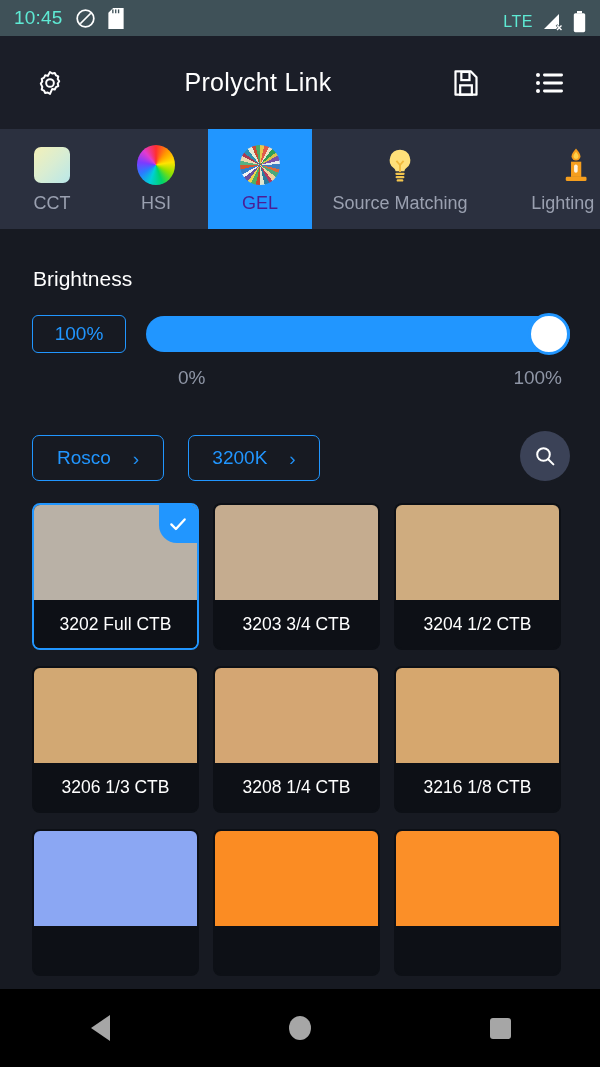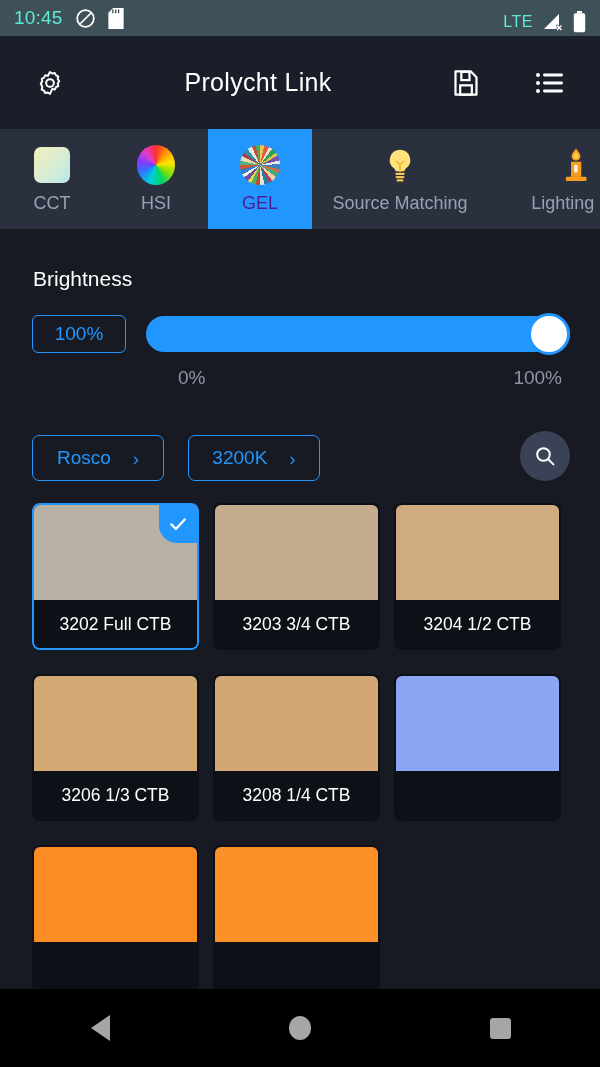--- a/index.html
+++ b/index.html
@@ -100,21 +100,21 @@
     display: flex; align-items: center; justify-content: center; gap: 22px;
     color: #2196ff; font-size: 19px; padding: 0 16px; cursor: pointer; background: transparent;
   }
   .chev { font-size: 19px; line-height: 1; opacity: .95; }
   .search-btn {
     margin-left: auto; width: 50px; height: 50px; border-radius: 50%;
     background: #3b4257; display: flex; align-items: center; justify-content: center; cursor: pointer;
   }
 
   
-  .grid { padding: 22px 30px 0 32px; display: flex; flex-wrap: wrap; gap: 24px 14px; }
+  .grid { padding: 22px 30px 0 32px; display: flex; flex-wrap: wrap; gap: 16px 14px; }
   .card {
     width: 167px; border-radius: 8px; overflow: hidden; background: #0d1016;
     cursor: pointer; position: relative; border: 2px solid transparent;
   }
   .card.selected { border-color: #2196ff; }
   .swatch { height: 95px; width: 100%; }
   .card-label {
     height: 48px; display: flex; align-items: center; justify-content: center;
     color: #ffffff; font-size: 17.5px; background: #0d1016; white-space: nowrap;
   }
@@ -314,20 +314,24 @@
         </div>
         <div class="card">
           <div class="swatch" style="background: rgb(210, 168, 115);"></div>
           <div class="card-label">3206 1/3 CTB</div>
         </div>
         <div class="card">
           <div class="swatch" style="background: rgb(212, 166, 115);"></div>
           <div class="card-label">3208 1/4 CTB</div>
         </div>
         <div class="card">
+          <div class="swatch" style="background: rgb(214, 167, 110);"></div>
+          <div class="card-label">3216 1/8 CTB</div>
+        </div>
+        <div class="card">
           <div class="swatch" style="background: rgb(139, 167, 243);"></div>
           <div class="card-label"></div>
         </div>
         <div class="card">
           <div class="swatch" style="background: rgb(251, 140, 35);"></div>
           <div class="card-label"></div>
         </div>
         <div class="card">
           <div class="swatch" style="background: rgb(251, 143, 40);"></div>
           <div class="card-label"></div>

